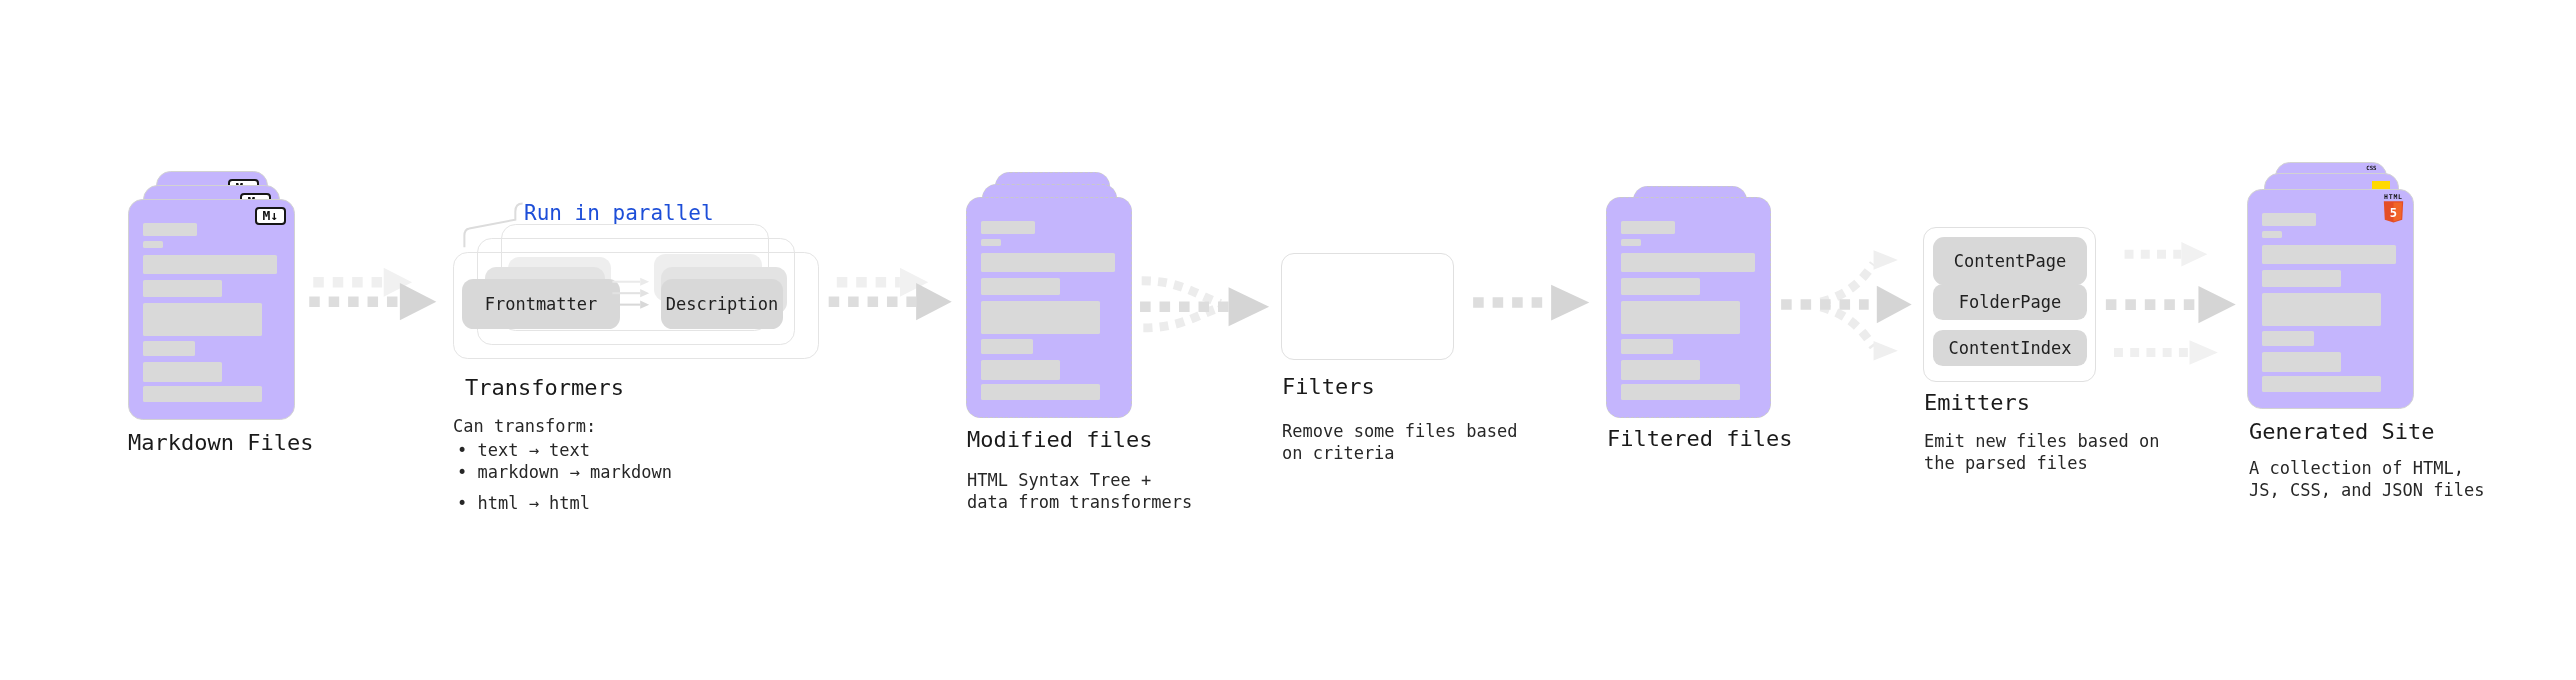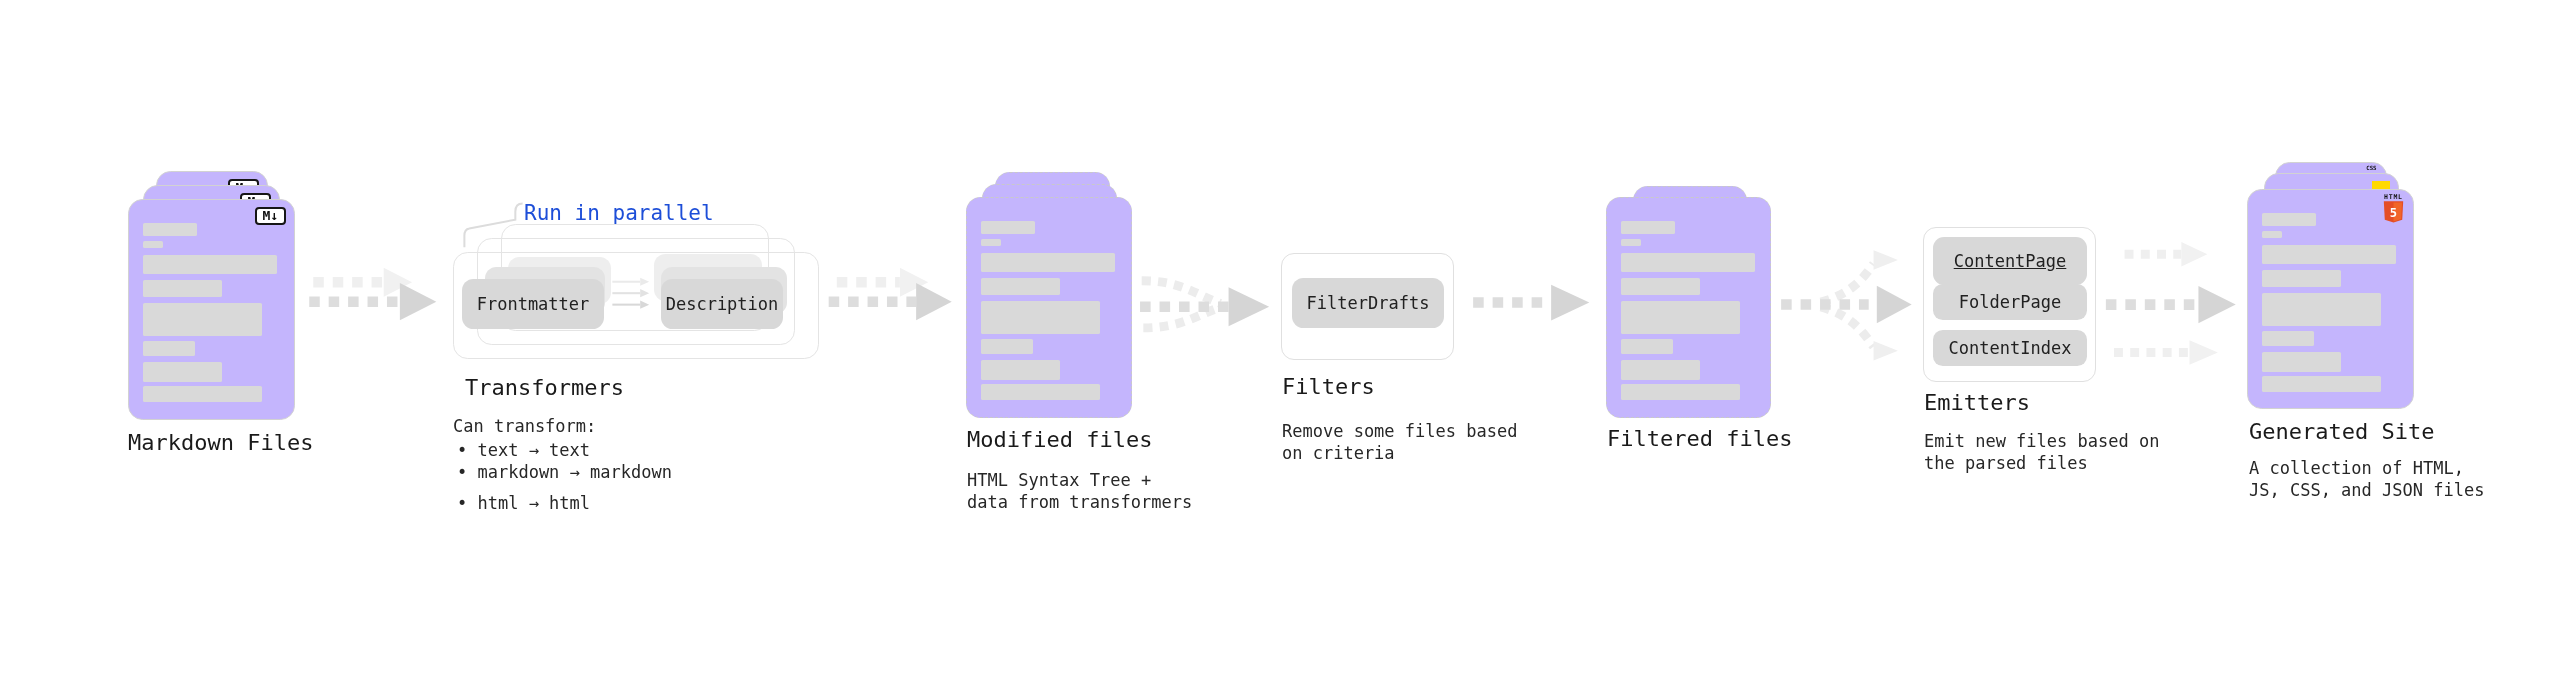--- a/index.html
+++ b/index.html
@@ -80,21 +80,21 @@
   <div class="frame" style="left:477px;top:238px;width:318px;height:107px;z-index:3;"></div>
   <div class="frame" style="left:453px;top:252px;width:366px;height:107px;z-index:4;"></div>
 
   <svg class="topline" style="left:453px;top:197px;" width="81" height="55" viewBox="0 0 100 68">
     <path d="M 86 8 Q 77 8 77 18 L 77 28 L 20 39 Q 14 40 14 48 L 14 62" fill="none" stroke="#dcdcdc" stroke-width="2.5"></path>
   </svg>
   <div class="note" style="left:524px;top:201px;">Run in parallel</div>
 
   <div class="pill ghost2" style="left:508px;top:257px;width:103px;height:47px;"></div>
   <div class="pill ghost1" style="left:485px;top:267px;width:120px;height:47px;"></div>
-  <div class="pill front" style="left:462px;top:279px;width:142px;height:50px;">Frontmatter</div>
+  <div class="pill front" style="left:462px;top:279px;width:158px;height:50px;">Frontmatter</div>
 
   <div class="pill ghost2" style="left:654px;top:254px;width:108px;height:47px;"></div>
   <div class="pill ghost1" style="left:661px;top:267px;width:126px;height:47px;"></div>
   <div class="pill front" style="left:661px;top:279px;width:122px;height:50px;">Description</div>
 
   <svg class="topline" style="left:609px;top:276px;z-index:8;" width="46" height="36" viewBox="0 0 56 44">
     <line x1="4" y1="7" x2="38" y2="7" stroke="#eaeaea" stroke-width="2.5"></line>
       <polygon points="38,2 38,12 49,7" fill="#eaeaea"></polygon>
     <line x1="4" y1="21" x2="38" y2="21" stroke="#e2e2e2" stroke-width="2.5"></line>
       <polygon points="38,16 38,26 49,21" fill="#e2e2e2"></polygon>
@@ -134,21 +134,20 @@
   <div class="desc" style="left:967px;top:491px;">data from transformers</div>
 
   <svg class="arrow" style="left:1136px;top:271px;" width="138" height="65" viewBox="0 0 170 80">
     <path d="M 7 12 C 55 12, 72 28, 104 40" fill="none" stroke="#ececec" stroke-width="11" stroke-dasharray="11 9"></path>
     <path d="M 9 70 C 57 70, 74 54, 106 44" fill="none" stroke="#ececec" stroke-width="11" stroke-dasharray="11 9"></path>
     <line x1="5" y1="44" x2="114" y2="44" stroke="#dddddd" stroke-width="13" stroke-dasharray="13 11"></line>
     <polygon points="114,20 114,68 164,44" fill="#d5d5d5"></polygon>
   </svg>
 
   <div class="whitebox" style="left:1281px;top:253px;width:173px;height:107px;z-index:4;"></div>
-  <div class="pill front" style="left:1292px;top:278px;width:152px;height:50px;">FilterDrafts</div>
   <div class="label" style="left:1282px;top:374px;text-align:center;">Filters</div>
   <div class="desc" style="left:1282px;top:420px;">Remove some files based</div>
   <div class="desc" style="left:1282px;top:442px;">on criteria</div>
 
   <svg class="arrow" style="left:1468px;top:283px;" width="124" height="39" viewBox="0 0 152 48">
     <line x1="6" y1="24" x2="102" y2="24" stroke="#dddddd" stroke-width="13" stroke-dasharray="13 11"></line>
     <polygon points="102,2 102,46 149,24" fill="#d5d5d5"></polygon>
   </svg>
 
   <div class="file-card dashed z3" style="left:1633px;top:186px;width:114px;height:221px;"></div>
@@ -169,21 +168,21 @@
   <svg class="arrow" style="left:1776px;top:238px;" width="140" height="133" viewBox="0 0 172 164">
     <path d="M 55 79 C 95 68, 108 48, 120 32" fill="none" stroke="#ececec" stroke-width="11" stroke-dasharray="11 9"></path>
     <polygon points="120,15 120,39 150,27" fill="#efefef"></polygon>
     <path d="M 55 85 C 95 96, 108 118, 120 134" fill="none" stroke="#ececec" stroke-width="11" stroke-dasharray="11 9"></path>
     <polygon points="120,127 120,151 150,139" fill="#efefef"></polygon>
     <line x1="6" y1="82" x2="114" y2="82" stroke="#dddddd" stroke-width="13" stroke-dasharray="13 11"></line>
     <polygon points="124,59 124,105 167,82" fill="#d5d5d5"></polygon>
   </svg>
 
   <div class="whitebox" style="left:1923px;top:227px;width:173px;height:155px;z-index:4;"></div>
-  <div class="pill front" style="left:1933px;top:237px;width:154px;height:48px;border-radius:11px;text-decoration:underline;">ContentPage</div>
+  <div class="pill front" style="left:1933px;top:237px;width:154px;height:48px;border-radius:11px;">ContentPage</div>
   <div class="pill front" style="left:1933px;top:284px;width:154px;height:36px;border-radius:9.8px;">FolderPage</div>
   <div class="pill front" style="left:1933px;top:330px;width:154px;height:36px;border-radius:9.8px;">ContentIndex</div>
   <div class="label" style="left:1924px;top:390px;">Emitters</div>
   <div class="desc" style="left:1924px;top:430px;">Emit new files based on</div>
   <div class="desc" style="left:1924px;top:452px;">the parsed files</div>
 
   <svg class="arrow" style="left:2101px;top:238px;" width="138" height="130" viewBox="0 0 170 160">
     <line x1="29" y1="20" x2="99" y2="20" stroke="#efefef" stroke-width="11" stroke-dasharray="11 9"></line>
     <polygon points="99,5 99,35 131,20" fill="#f1f1f1"></polygon>
     <line x1="6" y1="82" x2="120" y2="82" stroke="#dddddd" stroke-width="13" stroke-dasharray="13 11"></line>

